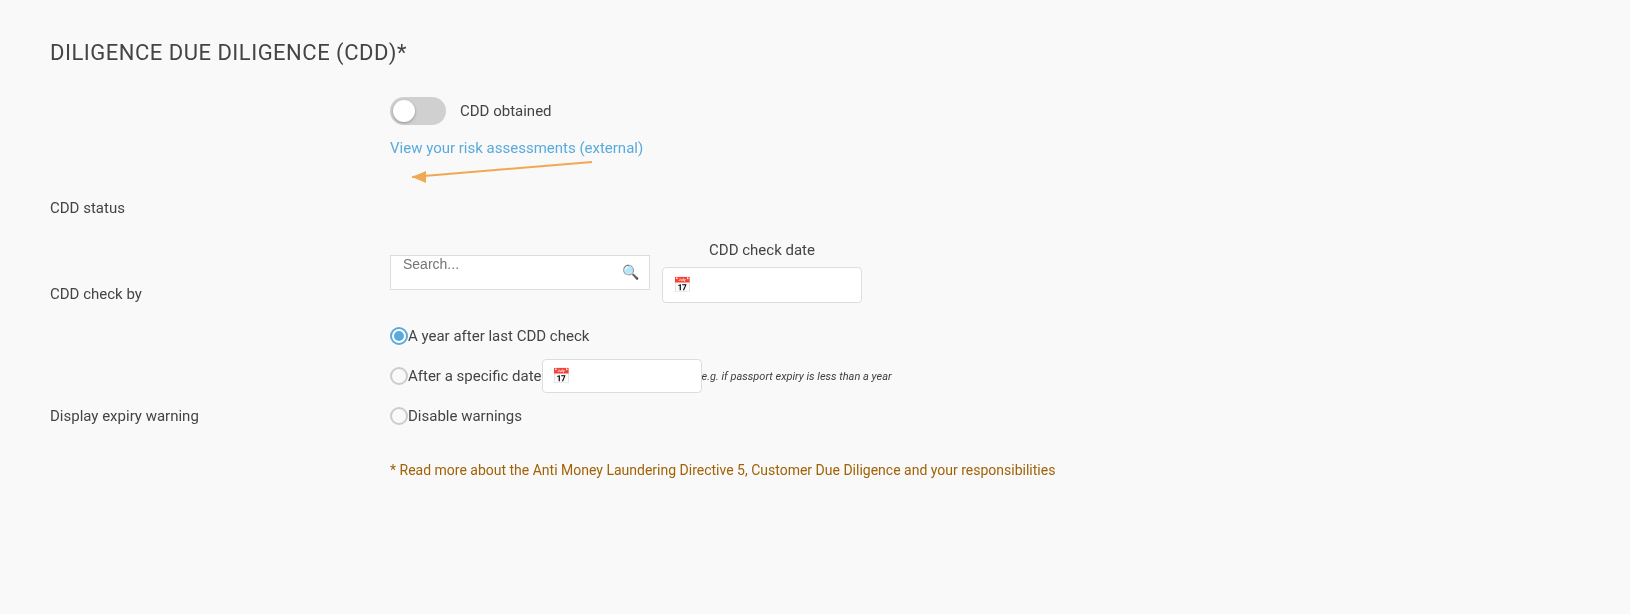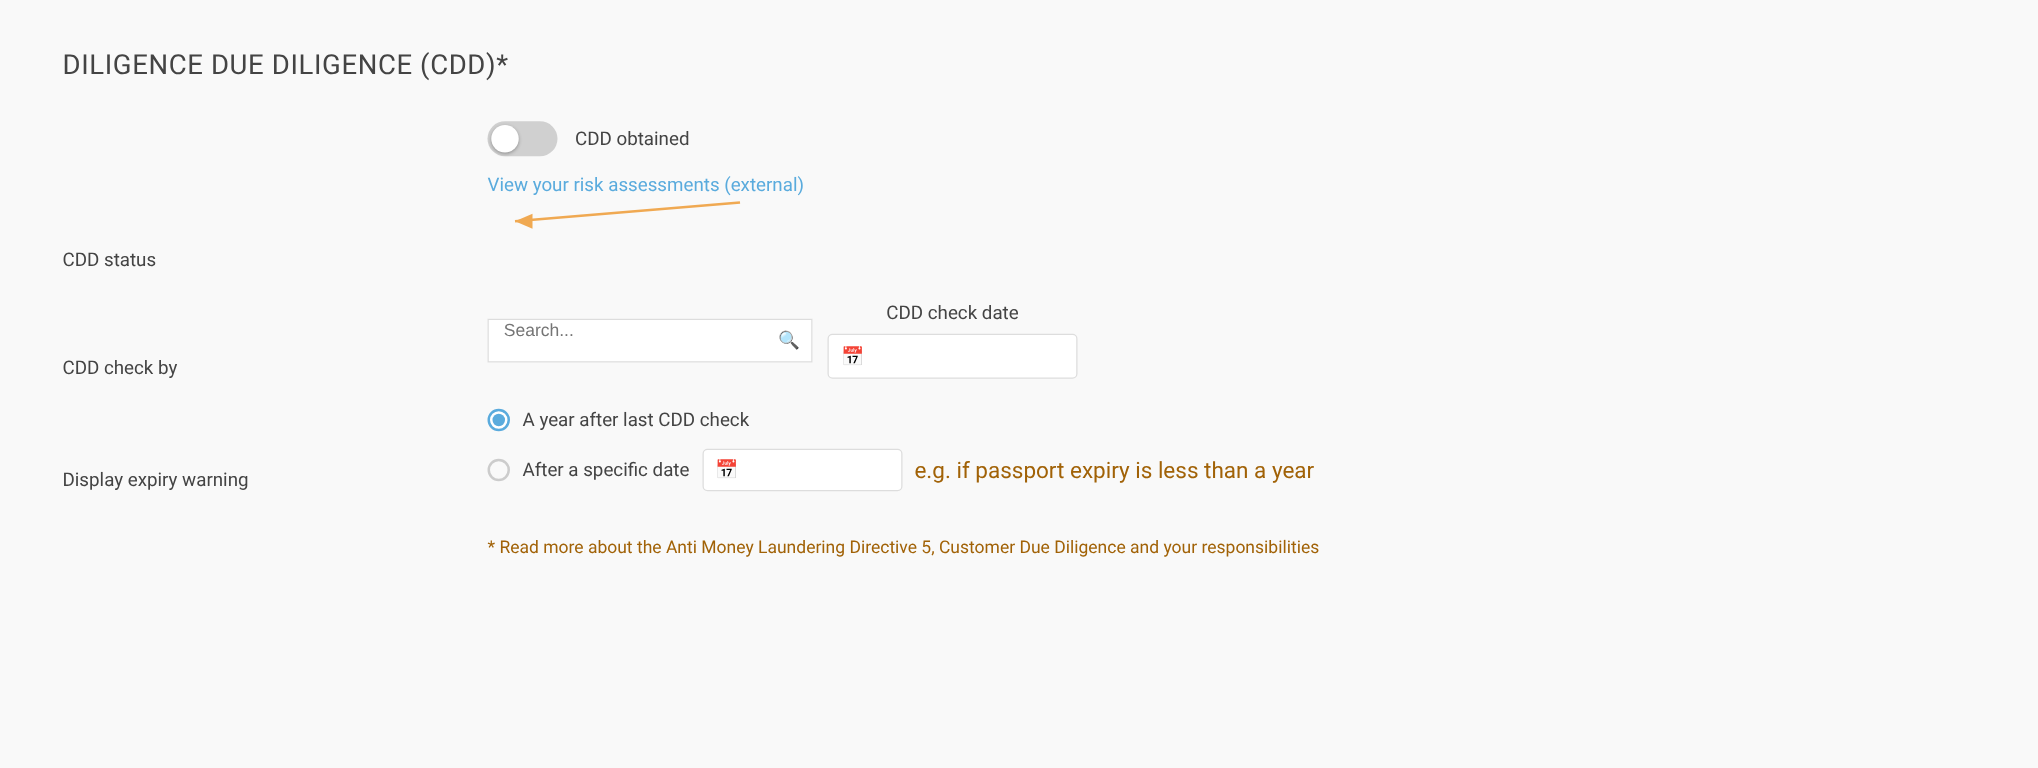--- a/index.html
+++ b/index.html
@@ -138,21 +138,20 @@
     
     .radio-group {
       display: flex;
       flex-direction: column;
       gap: 14px;
     }
 
     .radio-option {
       display: flex;
       align-items: center;
-      gap: 10px;
       font-size: 15px;
       color: #444;
     }
 
     .radio-circle {
       width: 18px;
       height: 18px;
       border-radius: 50%;
       border: 2px solid #ccc;
       display: inline-flex;
@@ -182,22 +181,23 @@
       border-radius: 4px;
       padding: 0 10px;
       font-size: 14px;
       background: #fff;
       outline: none;
       display: inline-flex;
       align-items: center;
     }
 
     .hint-text {
-      font-size: 18px;
-      color: #a16207;
+      font-size: 11px;
+      color: #404040;
+      font-style: italic;
     }
 
     
     .read-more-link {
       color: #a16207;
       font-size: 14px;
       text-decoration: none;
       line-height: 1.6;
       cursor: pointer;
       display: block;
@@ -283,19 +283,23 @@
       <div class="radio-option">
         <div class="radio-circle"></div>
         <span>After a specific date</span>
 
         <div class="date-input-small">
           <span class="calendar-icon-inline">📅</span>
         </div>
         <span class="hint-text">e.g. if passport expiry is less than a year</span>
       </div>
 
+      <div class="radio-option">
+        <div class="radio-circle"></div>
+        <span>Disable warnings</span>
+      </div>
     </div>
   </div>
 </div>
 
 <div style="margin-top: 24px; margin-left: 340px;">
   <a class="read-more-link">* Read more about the Anti Money Laundering Directive 5, Customer Due Diligence and your responsibilities</a>
 </div>
 
 </body></html>

